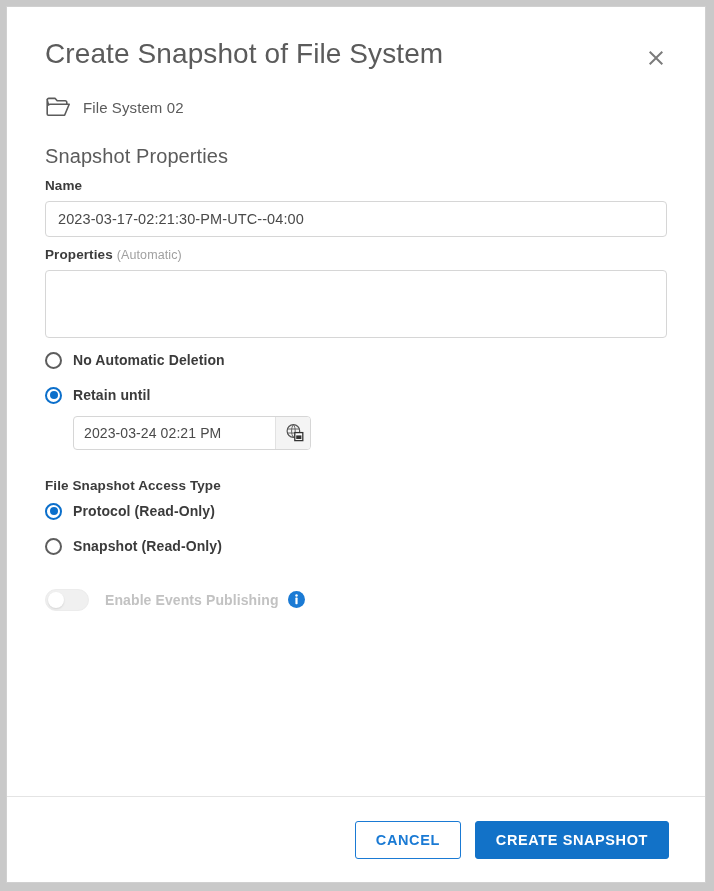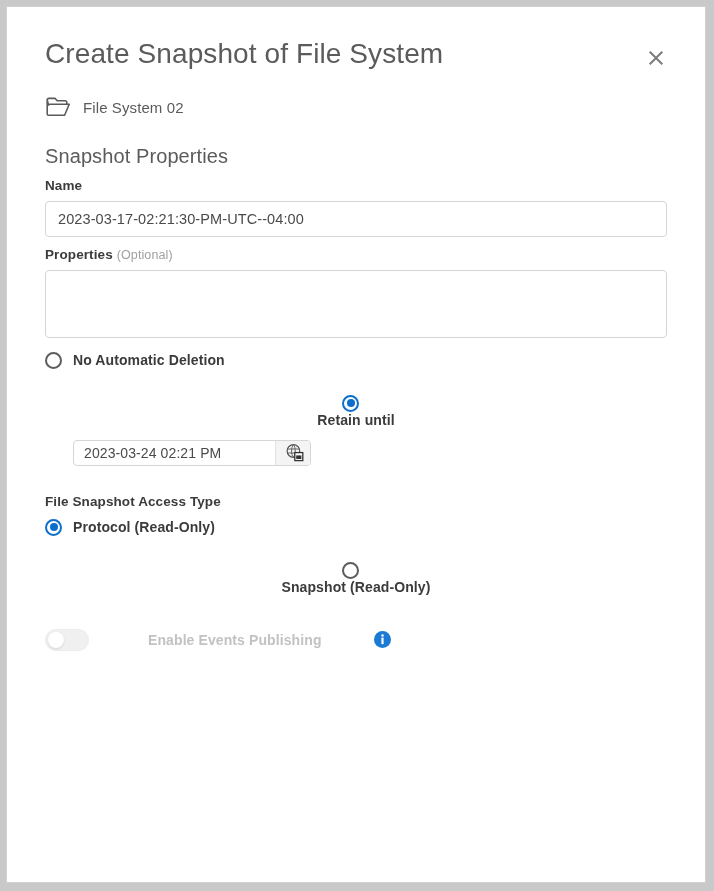--- a/index.html
+++ b/index.html
@@ -144,21 +144,21 @@
     margin-top: 28px;
     margin-bottom: 8px;
     letter-spacing: 0.1px;
   }
   .radio-row {
     display: flex;
     align-items: center;
     margin-top: 10px;
     cursor: pointer;
   }
-  .radio-row.spaced { margin-top: 26px; flex-direction: column; }
+  .radio-row.spaced { margin-top: 18px; }
   .radio {
     width: 17px;
     height: 17px;
     border-radius: 50%;
     box-sizing: border-box;
     border: 2px solid #5d5d5d;
     background: #fff;
     margin-right: 11px;
     flex: 0 0 auto;
     position: relative;
@@ -183,21 +183,21 @@
     color: #3b3b3b;
     letter-spacing: 0.1px;
   }
 
   
   .datetime-wrap {
     display: flex;
     margin-top: 12px;
     margin-left: 28px;
     width: 238px;
-    height: 26px;
+    height: 34px;
     border: 1px solid #d6d6d6;
     border-radius: 4px;
     box-sizing: border-box;
     overflow: hidden;
     background: #fff;
   }
   .datetime-input {
     flex: 1 1 auto;
     border: none;
     outline: none;
@@ -219,21 +219,20 @@
     justify-content: center;
     cursor: pointer;
     padding: 0;
   }
 
   
   .toggle-row {
     display: flex;
     align-items: center;
     margin-top: 34px;
-    gap: 43px;
   }
   .toggle {
     width: 44px;
     height: 22px;
     border-radius: 11px;
     background: #f0f0f0;
     border: 1px solid #ececec;
     box-sizing: border-box;
     position: relative;
     margin-right: 16px;
@@ -325,21 +324,21 @@
       <h2 class="section-heading">Snapshot Properties</h2>
 
       
       <div class="field-label">
         <span>Name</span>
       </div>
       <input class="text-input" type="text" value="2023-03-17-02:21:30-PM-UTC--04:00" placeholder="" style="">
 
       
       <div class="field-label">
-        <span>Properties</span><span class="optional">(Optional)</span>
+        <span>Properties</span><span class="optional">(Automatic)</span>
       </div>
       <textarea class="textarea-input" placeholder="" style=""></textarea>
 
       
 
       <div class="radio-row">
         <span class="radio"></span>
         <span class="radio-label">No Automatic Deletion</span>
       </div>
 
@@ -384,15 +383,19 @@
           <svg width="17" height="17" viewBox="0 0 17 17">
             <circle cx="8.5" cy="8.5" r="8.5" fill="#1a7ad4"></circle>
             <circle cx="8.5" cy="4.4" r="1.25" fill="#ffffff"></circle>
             <rect x="7.4" y="6.6" width="2.2" height="6.6" rx="0.6" fill="#ffffff"></rect>
           </svg>
         </span>
       </div>
 
     </div>
 
+    <div class="dlg-footer">
+      <button class="btn btn-secondary">CANCEL</button>
+      <button class="btn btn-primary">CREATE SNAPSHOT</button>
+    </div>
 
   </div>
 </div>
 
 </body></html>

